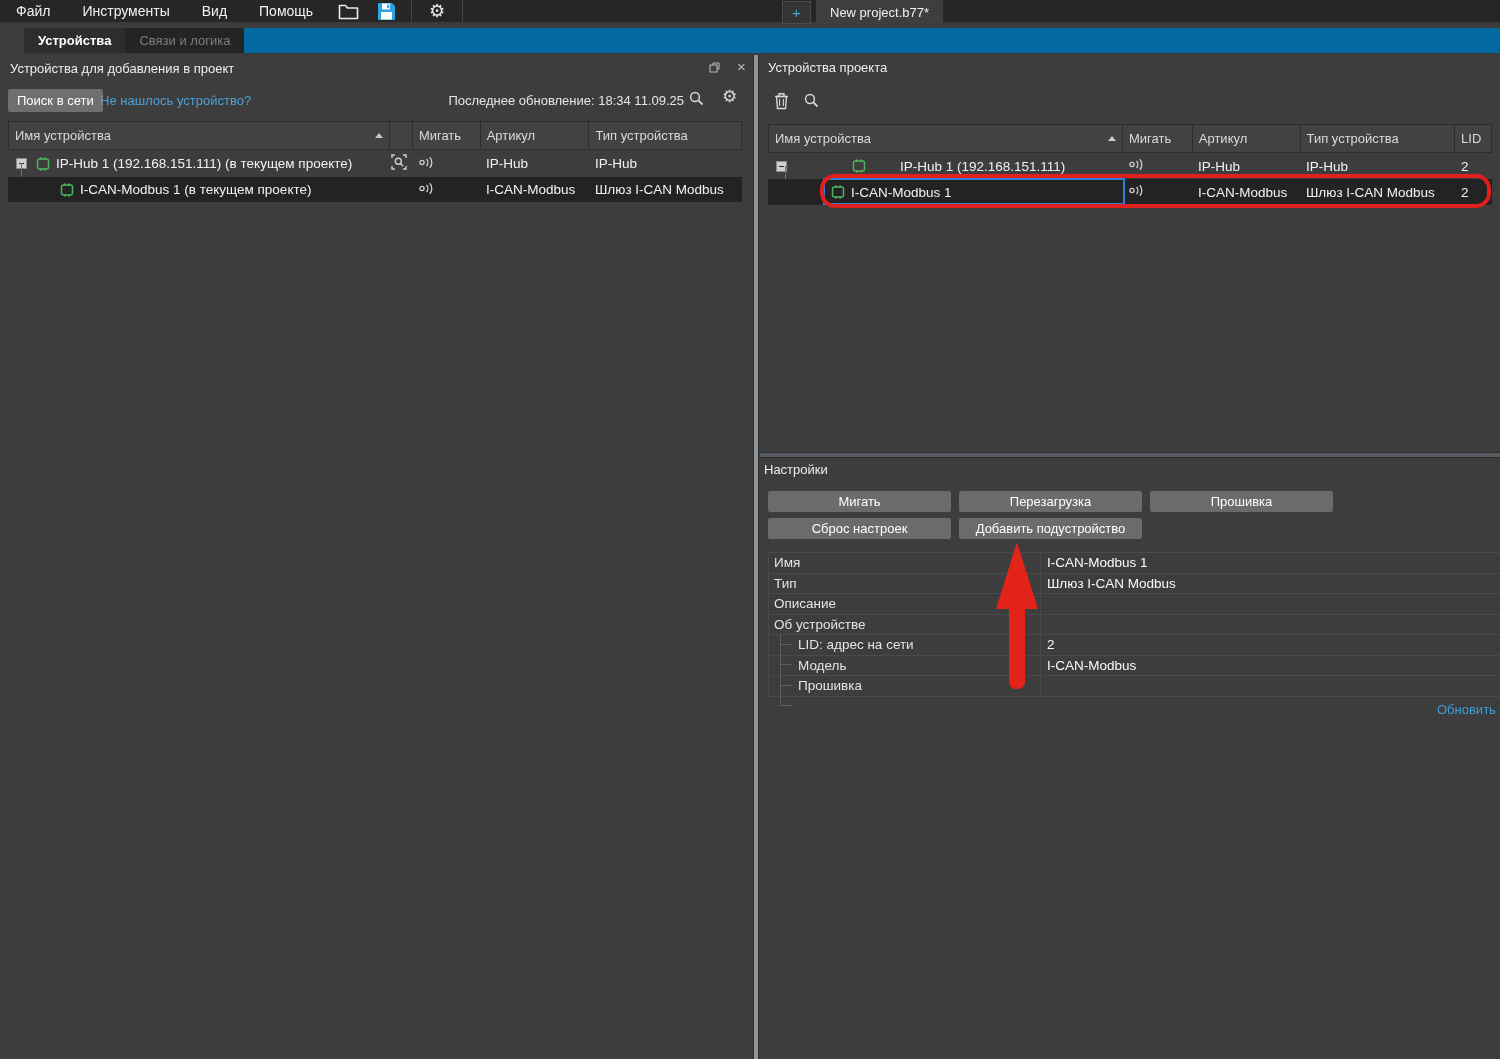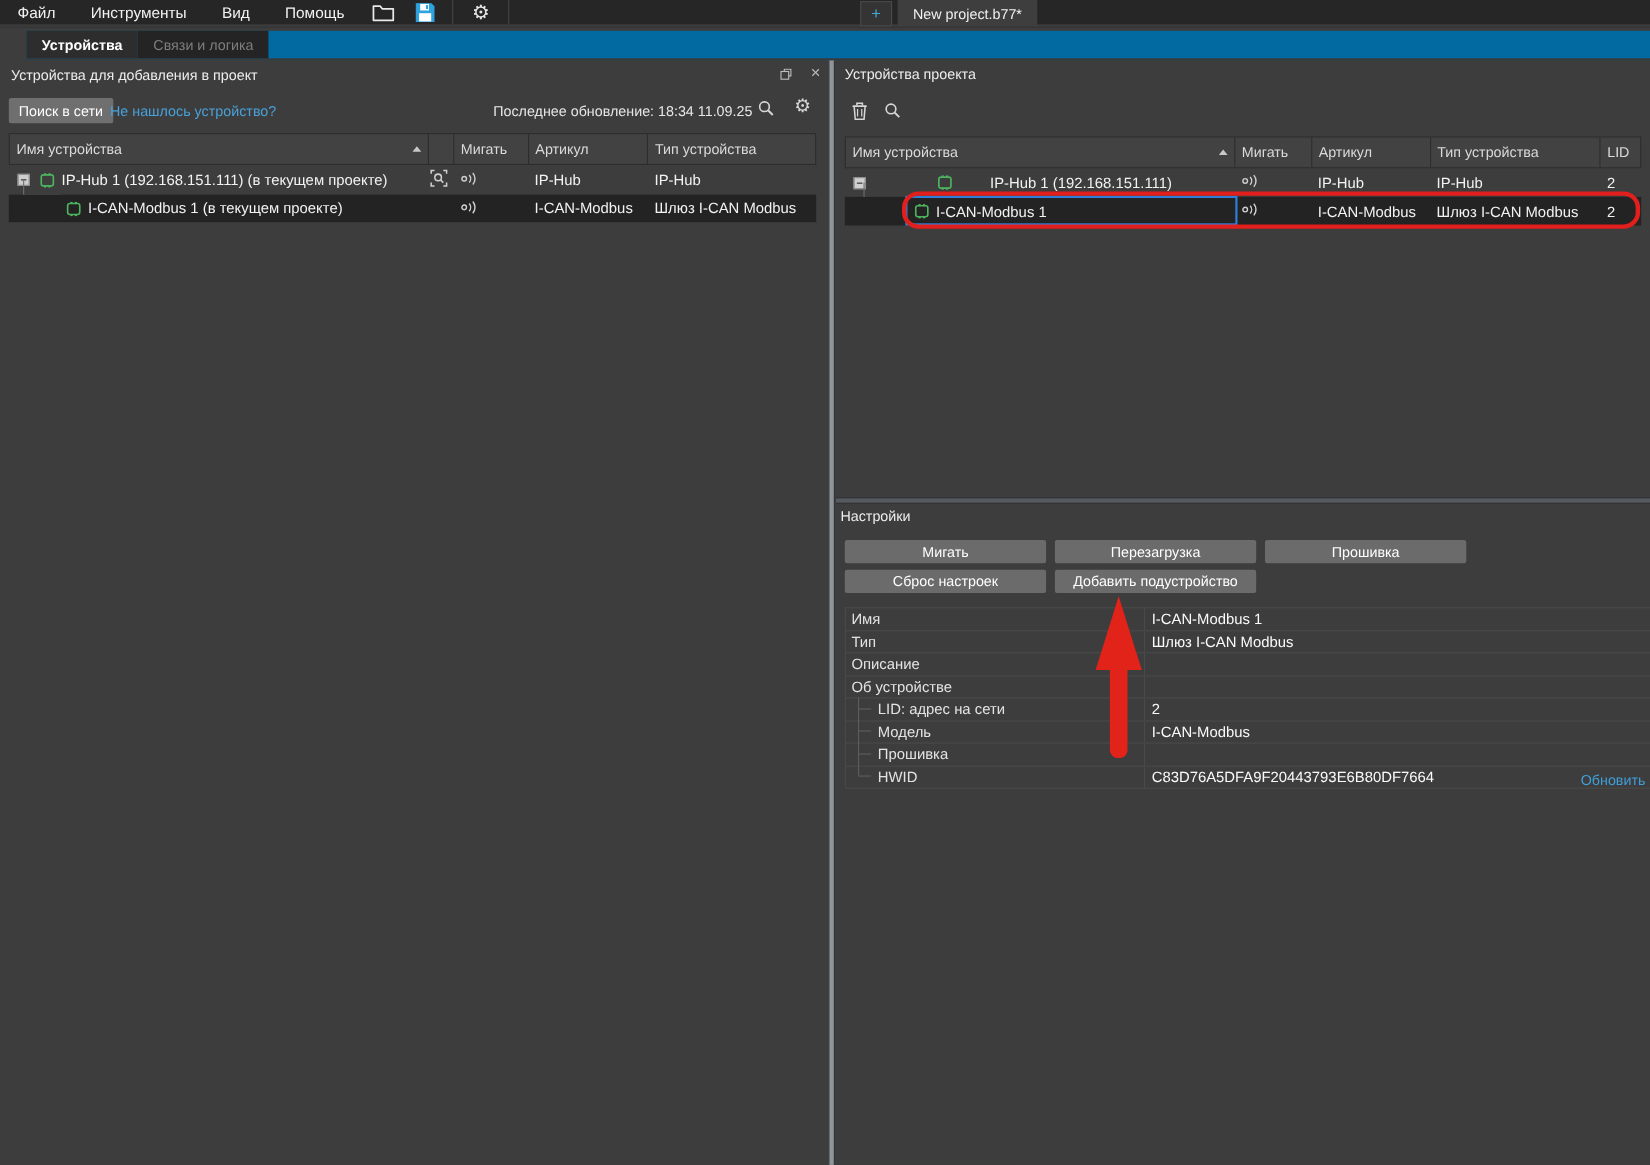--- a/index.html
+++ b/index.html
@@ -346,24 +346,20 @@
       <div class="prop-label ind">LID: адрес на сети</div>
       <div class="prop-value">2</div>
     </div>
     <div class="prop-row">
       <div class="prop-label ind">Модель</div>
       <div class="prop-value">I-CAN-Modbus</div>
     </div>
     <div class="prop-row">
       <div class="prop-label ind">Прошивка</div>
     </div>
-    <div class="prop-row">
-      <div class="prop-label ind">HWID</div>
-      <div class="prop-value">C83D76A5DFA9F20443793E6B80DF7664</div>
-    </div>
   </div>
 
   <div class="abs" style="left:780px;top:634px;height:71px;border-left:1px solid #5e5e5e;"></div>
   <div class="abs" style="left:780px;top:644px;width:12px;border-top:1px solid #5e5e5e;"></div>
   <div class="abs" style="left:780px;top:664px;width:12px;border-top:1px solid #5e5e5e;"></div>
   <div class="abs" style="left:780px;top:685px;width:12px;border-top:1px solid #5e5e5e;"></div>
   <div class="abs" style="left:780px;top:705px;width:12px;border-top:1px solid #5e5e5e;"></div>
 
   <a class="refresh-link">Обновить</a>
 

